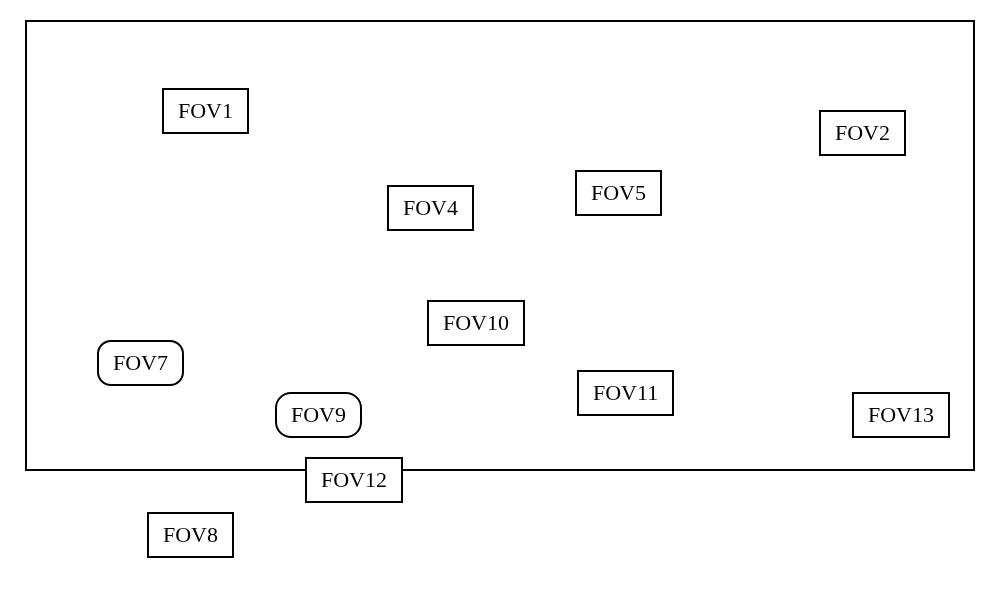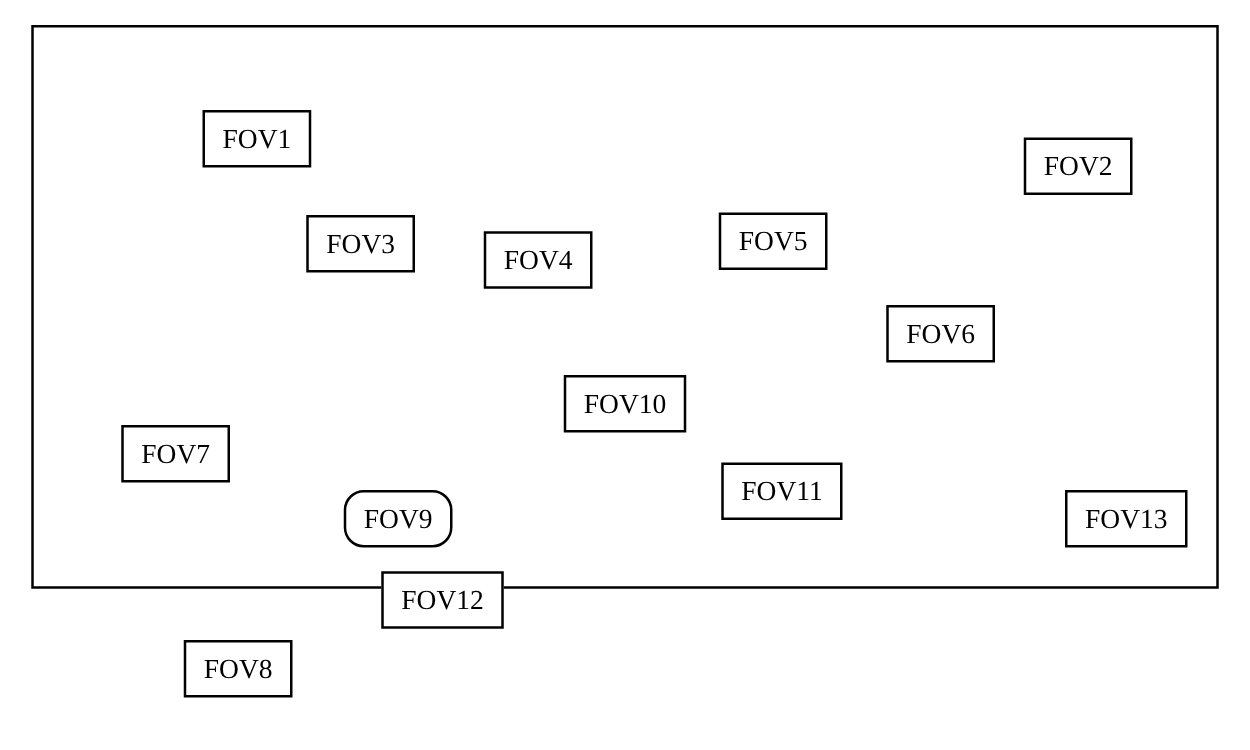--- a/index.html
+++ b/index.html
@@ -38,36 +38,30 @@
 </head>
 <body>
 
 <div class="outer-frame">
   <div class="fov-box" style="left:135px; top:66px;">
     <span>FOV1</span>
   </div>
   <div class="fov-box" style="left:792px; top:88px;">
     <span>FOV2</span>
   </div>
-  <div class="fov-box" style="left:218px; top:150px;">
-    <span>FOV3</span>
-  </div>
   <div class="fov-box" style="left:360px; top:136px;margin-top:27px;">
     <span>FOV4</span>
   </div>
   <div class="fov-box" style="left:548px; top:148px;">
     <span>FOV5</span>
   </div>
-  <div class="fov-box" style="left:682px; top:222px;">
-    <span>FOV6</span>
-  </div>
-  <div class="fov-box" style="left:70px; top:318px;">
+  <div class="fov-box" style="left:70px; top:318px;border-radius:14px;">
     <span>FOV7</span>
   </div>
-  <div class="fov-box" style="left:400px; top:278px;margin-left:24px;">
+  <div class="fov-box" style="left:400px; top:278px;">
     <span>FOV10</span>
   </div>
   <div class="fov-box" style="left:248px; top:370px;border-radius:16px;">
     <span>FOV9</span>
   </div>
   <div class="fov-box" style="left:550px; top:348px;">
     <span>FOV11</span>
   </div>
   <div class="fov-box" style="left:825px; top:370px;justify-content:center;">
     <span>FOV13</span>

